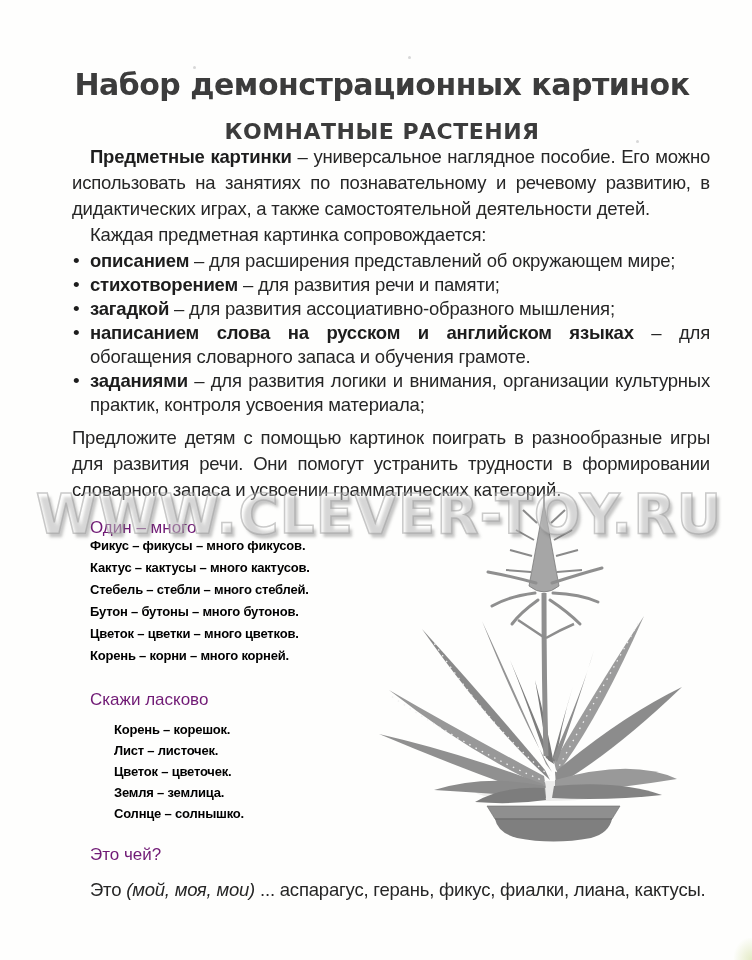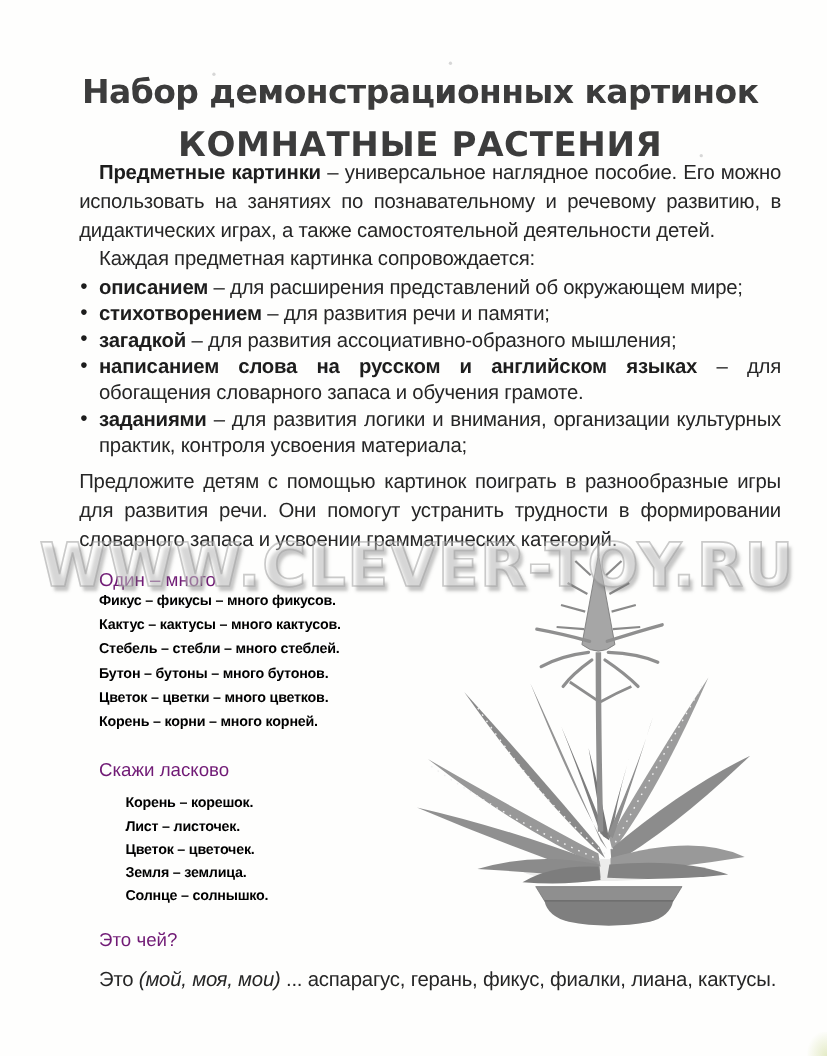--- a/index.html
+++ b/index.html
@@ -5,21 +5,21 @@
   html,body{margin:0;padding:0;background:#e8e8e8;}
   .page{
     position:relative; width:752px; height:960px; margin:0 auto;
     background:#fefefd; overflow:hidden;
     font-family:"Liberation Sans", sans-serif; color:#2a2a2a;
   }
   
   .title{position:absolute; left:12px; right:0; text-align:center;
          font-family:"DejaVu Sans", sans-serif; font-weight:bold; color:#3c3c3c;}
   #title1{top:66px; font-size:30px; line-height:38px; letter-spacing:-0.5px;}
-  #title2{top:112px; font-size:31px; line-height:40px; letter-spacing:0.5px;}
+  #title2{top:112px; font-size:22px; line-height:40px; letter-spacing:0.5px;}
   
   .col{position:absolute; left:72px; width:638px;}
   .para{margin:0; font-size:18.5px; line-height:26px; letter-spacing:-0.2px;
         text-align:justify; color:#262626;}
   .b{font-weight:bold; color:#1d1d1d;}
   .i{font-style:italic;}
   #intro{top:144px;}
   #intro .cap{text-align:left;}
   .ind{text-indent:18px;}
   #bullets{top:249px; margin:0; padding:0; list-style:none;}

